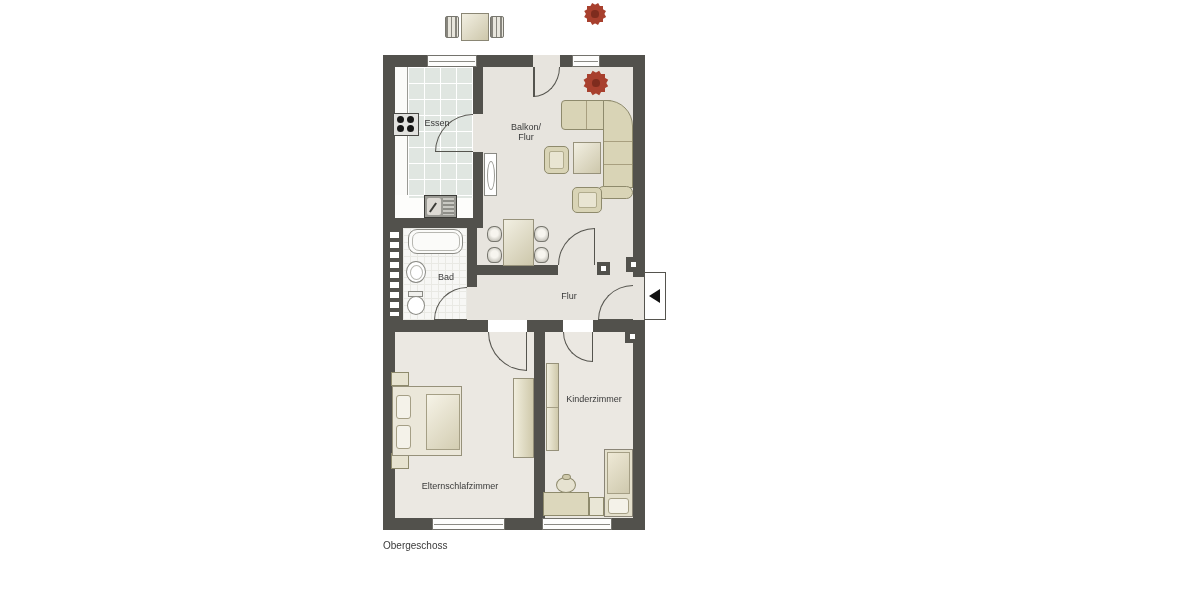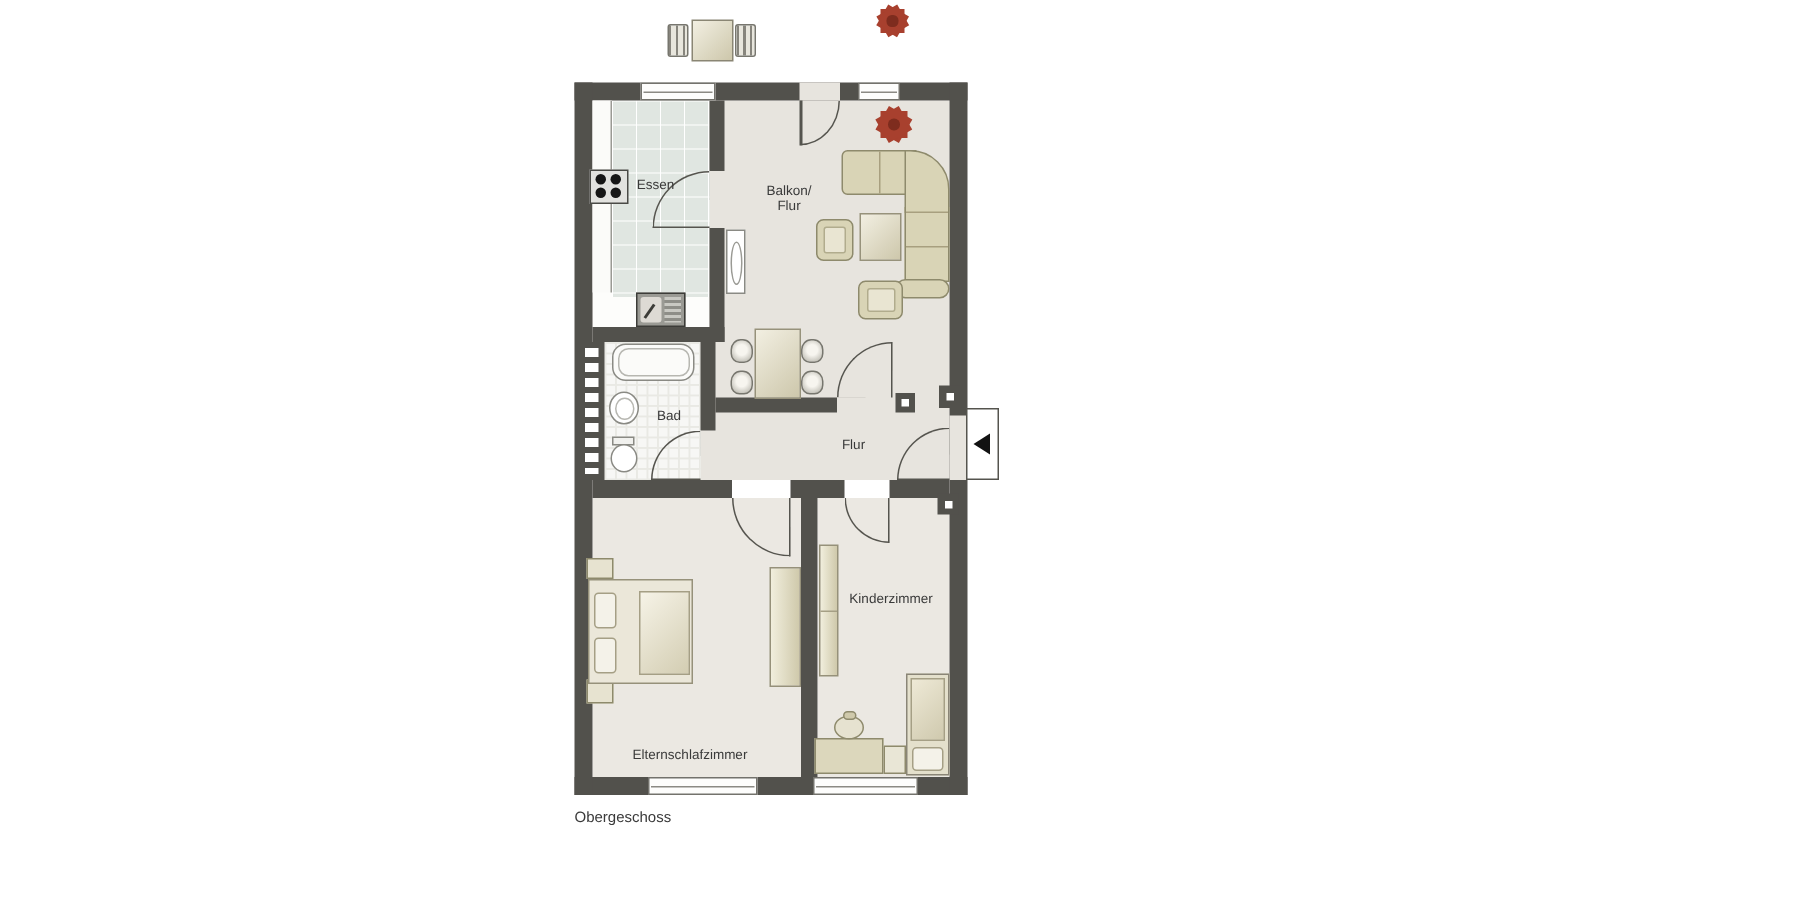--- a/index.html
+++ b/index.html
@@ -195,21 +195,21 @@
   <div class="room-label" style="left:569px;top:296px;">Flur</div>
 
   <div class="furn" style="left:391px;top:372px;width:18px;height:14px;background:#e7e3d0;"></div>
   <div class="furn" style="left:391px;top:453px;width:18px;height:16px;background:#e7e3d0;"></div>
   <div class="abs" style="left:392px;top:386px;width:70px;height:70px;background:#ebe7d9;border:1px solid #96917a;box-sizing:border-box;">
     <div class="abs" style="left:3px;top:8px;width:15px;height:24px;background:#f4f2e9;border:1px solid #a59f85;border-radius:3px;box-sizing:border-box;"></div>
     <div class="abs" style="left:3px;top:38px;width:15px;height:24px;background:#f4f2e9;border:1px solid #a59f85;border-radius:3px;box-sizing:border-box;"></div>
     <div class="abs" style="left:33px;top:7px;width:34px;height:56px;background:linear-gradient(135deg,#f6f3e7,#d3cdb2);border:1px solid #a59f85;box-sizing:border-box;"></div>
   </div>
   <div class="abs" style="left:513px;top:378px;width:21px;height:80px;background:linear-gradient(90deg,#f1eedd,#cfc9ab);border:1px solid #96917a;box-sizing:border-box;"></div>
-  <div class="room-label" style="left:460px;top:503px;">Elternschlafzimmer</div>
+  <div class="room-label" style="left:460px;top:486px;">Elternschlafzimmer</div>
 
   <div class="abs" style="left:546px;top:363px;width:13px;height:88px;background:linear-gradient(90deg,#f1eedd,#cfc9ab);border:1px solid #96917a;box-sizing:border-box;">
     <div class="abs" style="left:0;top:43px;width:11px;height:1px;background:#a59f85;"></div>
   </div>
   <div class="furn" style="left:543px;top:492px;width:46px;height:24px;background:#dcd7bc;"></div>
   <div class="abs" style="left:556px;top:477px;width:20px;height:16px;background:#e6e2d0;border:1px solid #8e8a6c;border-radius:50%;box-sizing:border-box;">
     <div class="abs" style="left:5px;top:-4px;width:9px;height:6px;background:#cfc9ab;border:1px solid #8e8a6c;border-radius:3px;box-sizing:border-box;"></div>
   </div>
   <div class="abs" style="left:604px;top:449px;width:29px;height:68px;background:#e4e0cc;border:1px solid #8a8577;box-sizing:border-box;">
     <div class="abs" style="left:2px;top:2px;width:23px;height:42px;background:linear-gradient(135deg,#eee9d6,#cfc9ae);border:1px solid #a59f85;box-sizing:border-box;"></div>

